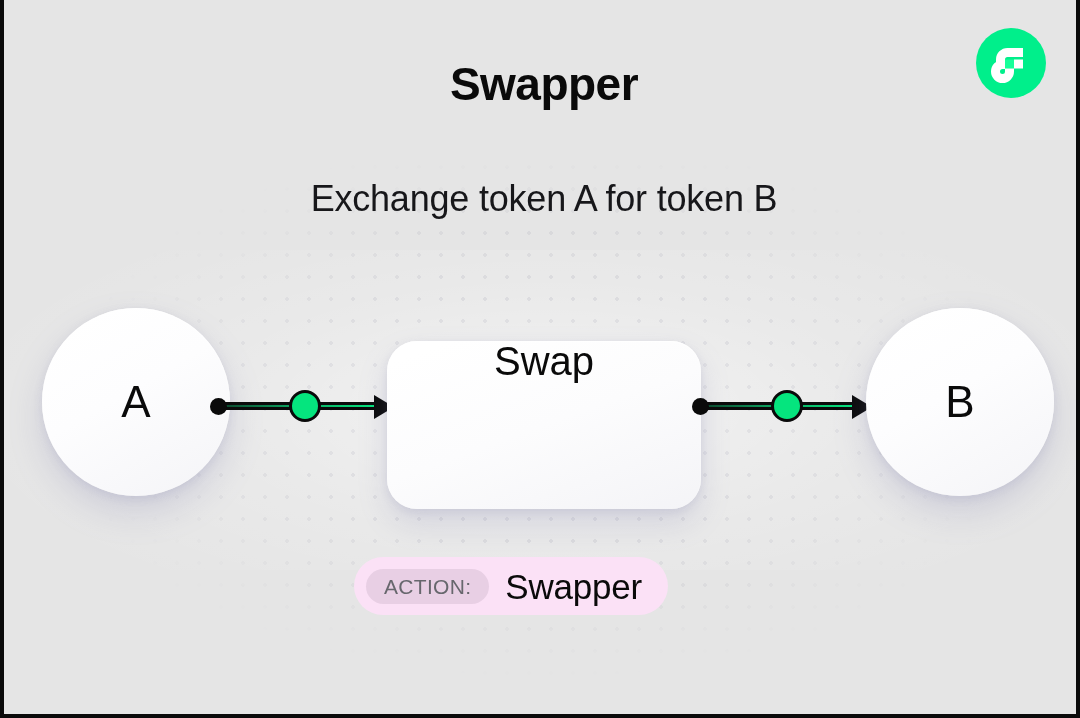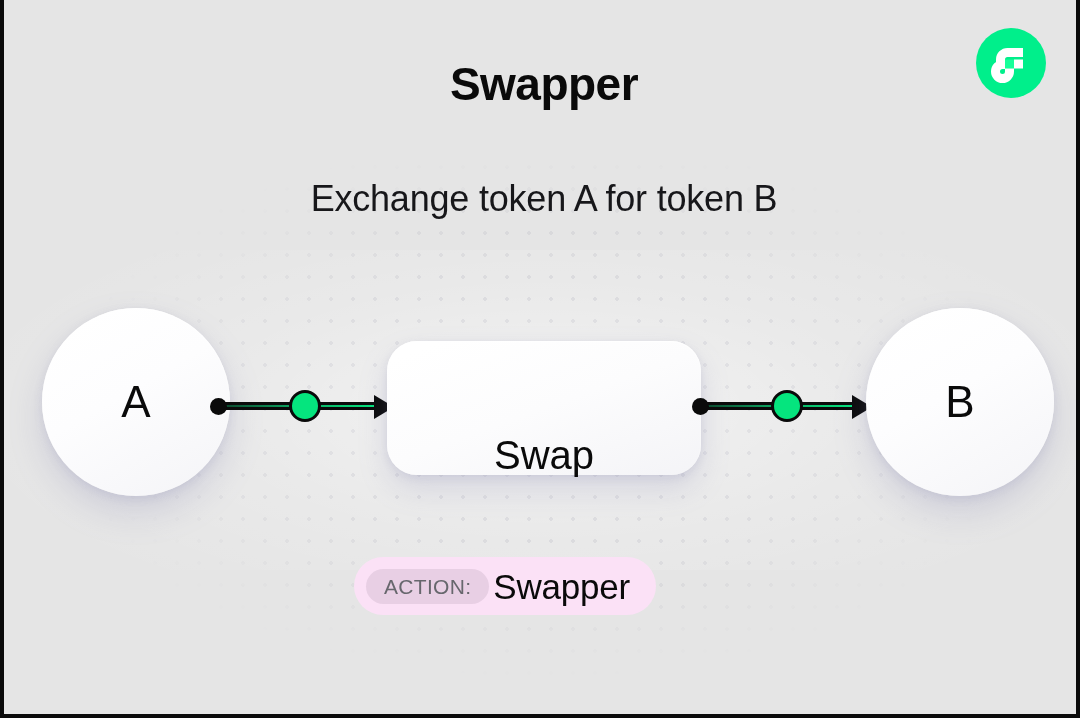--- a/index.html
+++ b/index.html
@@ -128,28 +128,28 @@
     line-height: 1;
   }
   #node-a { left: 38px; }
   #node-b { left: 862px; }
 
   .process-box {
     position: absolute;
     left: 383px;
     top: 41px;
     width: 314px;
-    height: 134px;
+    height: 168px;
     border-radius: 30px;
     background: linear-gradient(160deg, #ffffff 8%, #fcfcfd 50%, #f4f4f7 100%);
     box-shadow: 0 14px 30px rgba(120,120,170,0.20),
                 0 3px 9px rgba(110,110,160,0.12),
                 inset 0 1px 2px rgba(255,255,255,0.95);
     display: flex;
-    align-items: flex-end;
+    align-items: flex-start;
     justify-content: center;
   }
   .process-box .process-label {
     font-size: 40px;
     font-weight: normal;
     color: #0a0a0a;
     line-height: 1;
   }
 
   
@@ -213,21 +213,21 @@
   .action-badge {
     position: absolute;
     left: 350px;
     top: 557px;
     height: 58px;
     padding: 0 26px 0 12px;
     border-radius: 29px;
     background: #fbe1f6;
     display: flex;
     align-items: center;
-    gap: 4px;
+    gap: 16px;
   }
   .action-tag {
     background: #e8cfe4;
     border-radius: 18px;
     padding: 7px 18px;
     font-size: 21px;
     font-weight: normal;
     color: #67676d;
     letter-spacing: 0.3px;
     line-height: 1;

